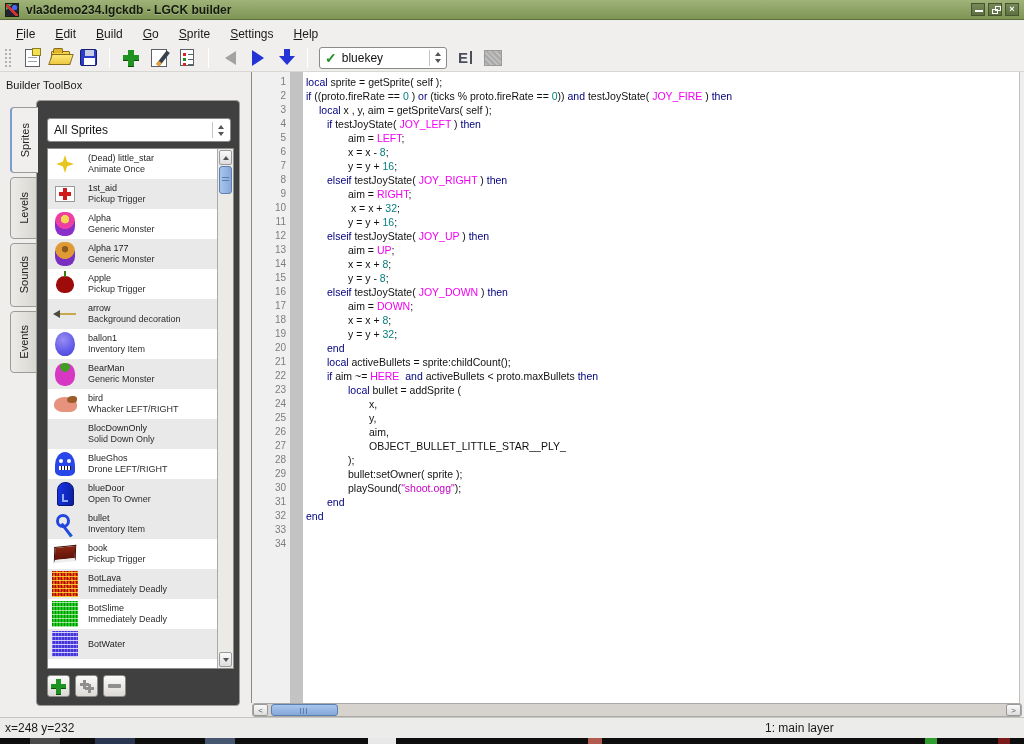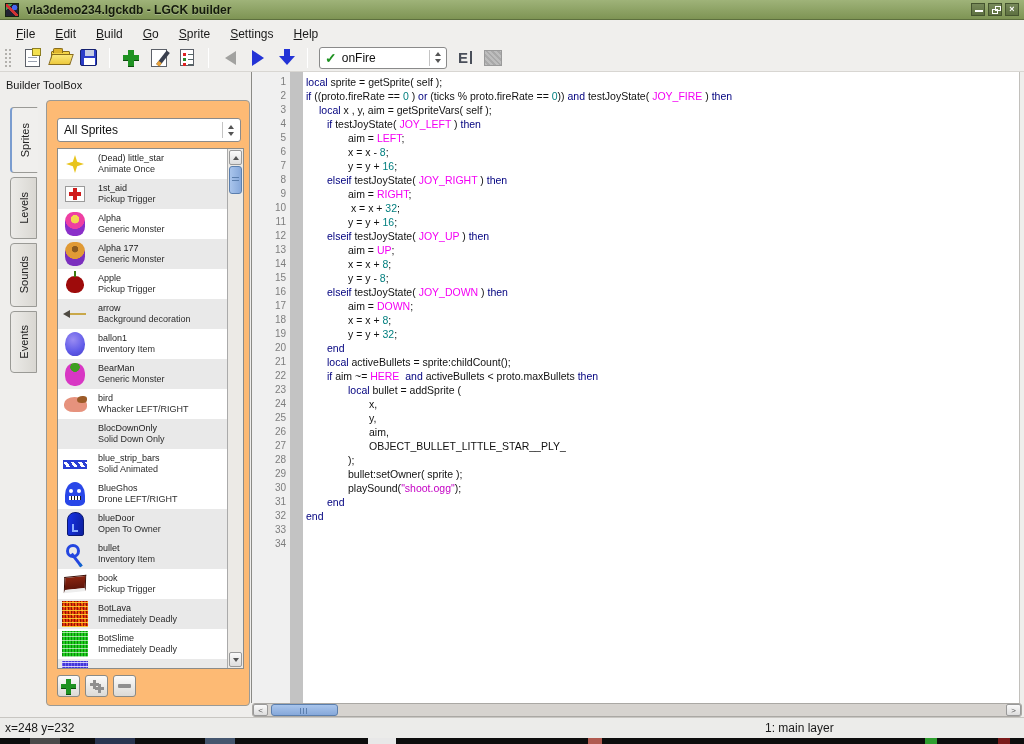--- a/index.html
+++ b/index.html
@@ -88,22 +88,22 @@
   .toolbox-title { position:absolute; left:6px; top:79px; font-size:11px; color:#1a1a1a; }
   .side-tab { position:absolute; left:10px; width:27px; background:linear-gradient(90deg,#ecebe8,#d9d7d2);
     border:1px solid #9a9a96; border-radius:4px 0 0 4px; display:flex; align-items:center; justify-content:center; }
   .side-tab span { writing-mode:vertical-rl; transform:rotate(180deg); font-size:11px; color:#222; }
   .side-tab.active { background:#f0efed; border-right:1px solid #f0efed; border-left:2px solid #7someone; }
   .side-tab.active { border-left:2px solid #7a9ccf; width:28px; z-index:3; }
   .side-tab:nth-child(1) { top:107px; height:66px; }
   .side-tab:nth-child(2) { top:177px; height:62px; }
   .side-tab:nth-child(3) { top:243px; height:64px; }
   .side-tab:nth-child(4) { top:311px; height:62px; }
-  .panel { position:absolute; left:36px; top:100px; width:204px; height:606px; background:#fdba74;
-    border:1px solid #9a9a96; border-radius:4px; z-index:2;margin-left:10px; }
+  .panel { position:absolute; left:36px; top:100px; width:204px; height:606px; background:#404040;
+    border:1px solid #9a9a96; border-radius:4px; z-index:2; }
   .filter-combo { position:absolute; left:10px; top:17px; width:184px; height:24px; background:#fff;
     border:1px solid #8a8a8a; border-radius:3px; display:flex; align-items:center; padding:0 6px; }
   .filter-combo .val { font-size:12px; color:#111; }
   .sprite-list { position:absolute; left:10px; top:47px; width:187px; height:521px; background:#fff;
     border:1px solid #8b8b88; overflow:hidden; }
   .rows { position:absolute; left:0; top:0; width:169px; }
   .sp-row { height:30px; display:flex; align-items:center; background:#fff; }
   .sp-row.alt { background:#e9e9e9; }
   .sp-icon { width:28px; height:28px; margin-left:3px; display:flex; align-items:center; justify-content:center;
     position:relative; flex:0 0 28px; }
@@ -282,21 +282,21 @@
       </div>
     <div class="tb-btn">
         <span class="tb-play"></span>
       </div>
     <div class="tb-btn">
         <span class="tb-down"></span>
       </div>
     <div class="tb-sep"></div>
     <div class="tb-combo">
       <span class="chk">✓</span>
-      <span class="val">onFire</span>
+      <span class="val">bluekey</span>
       <span class="combo-spin">
           <span class="tri-up"></span>
           <span class="tri-down"></span>
         </span>
     </div>
     <div class="tb-btn">
         <span class="tb-ebtn">E</span>
       </div>
     <div class="tb-btn">
         <span class="tb-gray"></span>
@@ -412,29 +412,20 @@
               <div class="sp-type">Whacker LEFT/RIGHT</div>
             </span>
           </div>
           <div class="sp-row alt">
             <span class="sp-icon">
               <span class="icon-blank"></span>
             </span>
             <span class="sp-text">
               <div class="sp-name">BlocDownOnly</div>
               <div class="sp-type">Solid Down Only</div>
-            </span>
-          </div>
-          <div class="sp-row">
-            <span class="sp-icon">
-              <span class="icon-stripes"></span>
-            </span>
-            <span class="sp-text">
-              <div class="sp-name">blue_strip_bars</div>
-              <div class="sp-type">Solid Animated</div>
             </span>
           </div>
           <div class="sp-row">
             <span class="sp-icon">
               <span class="icon-ghost"></span>
             </span>
             <span class="sp-text">
               <div class="sp-name">BlueGhos</div>
               <div class="sp-type">Drone LEFT/RIGHT</div>
             </span>

